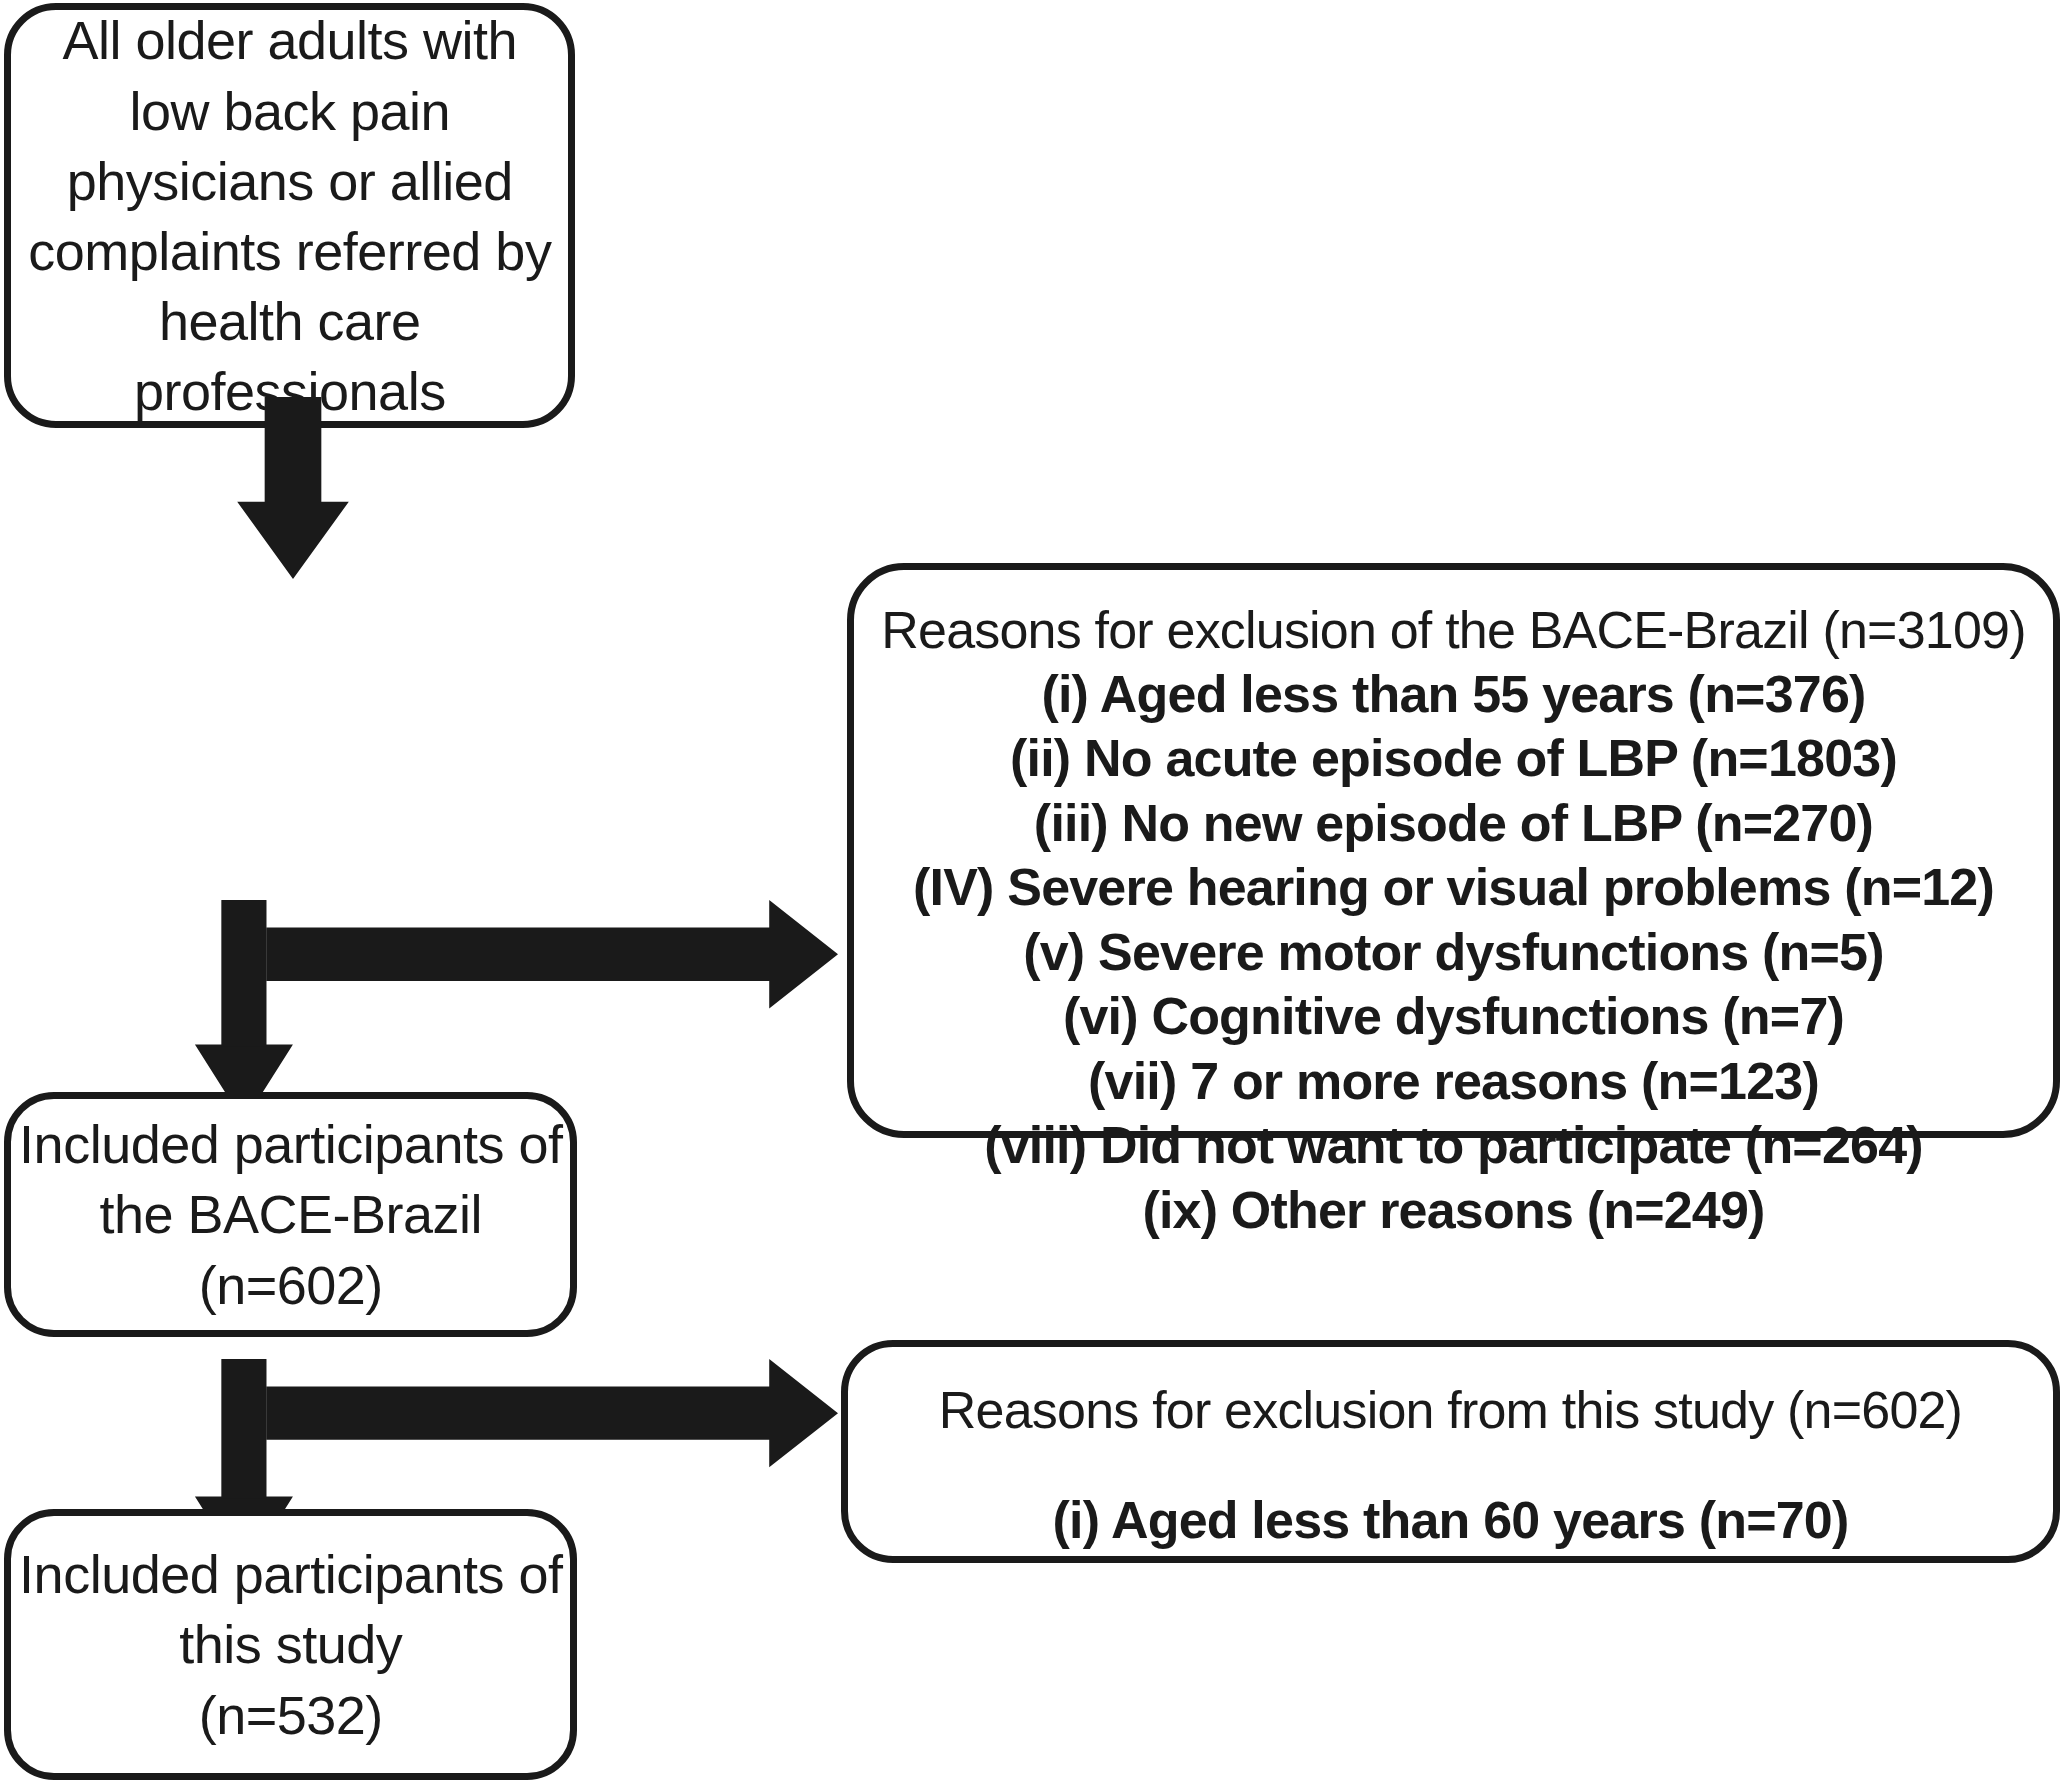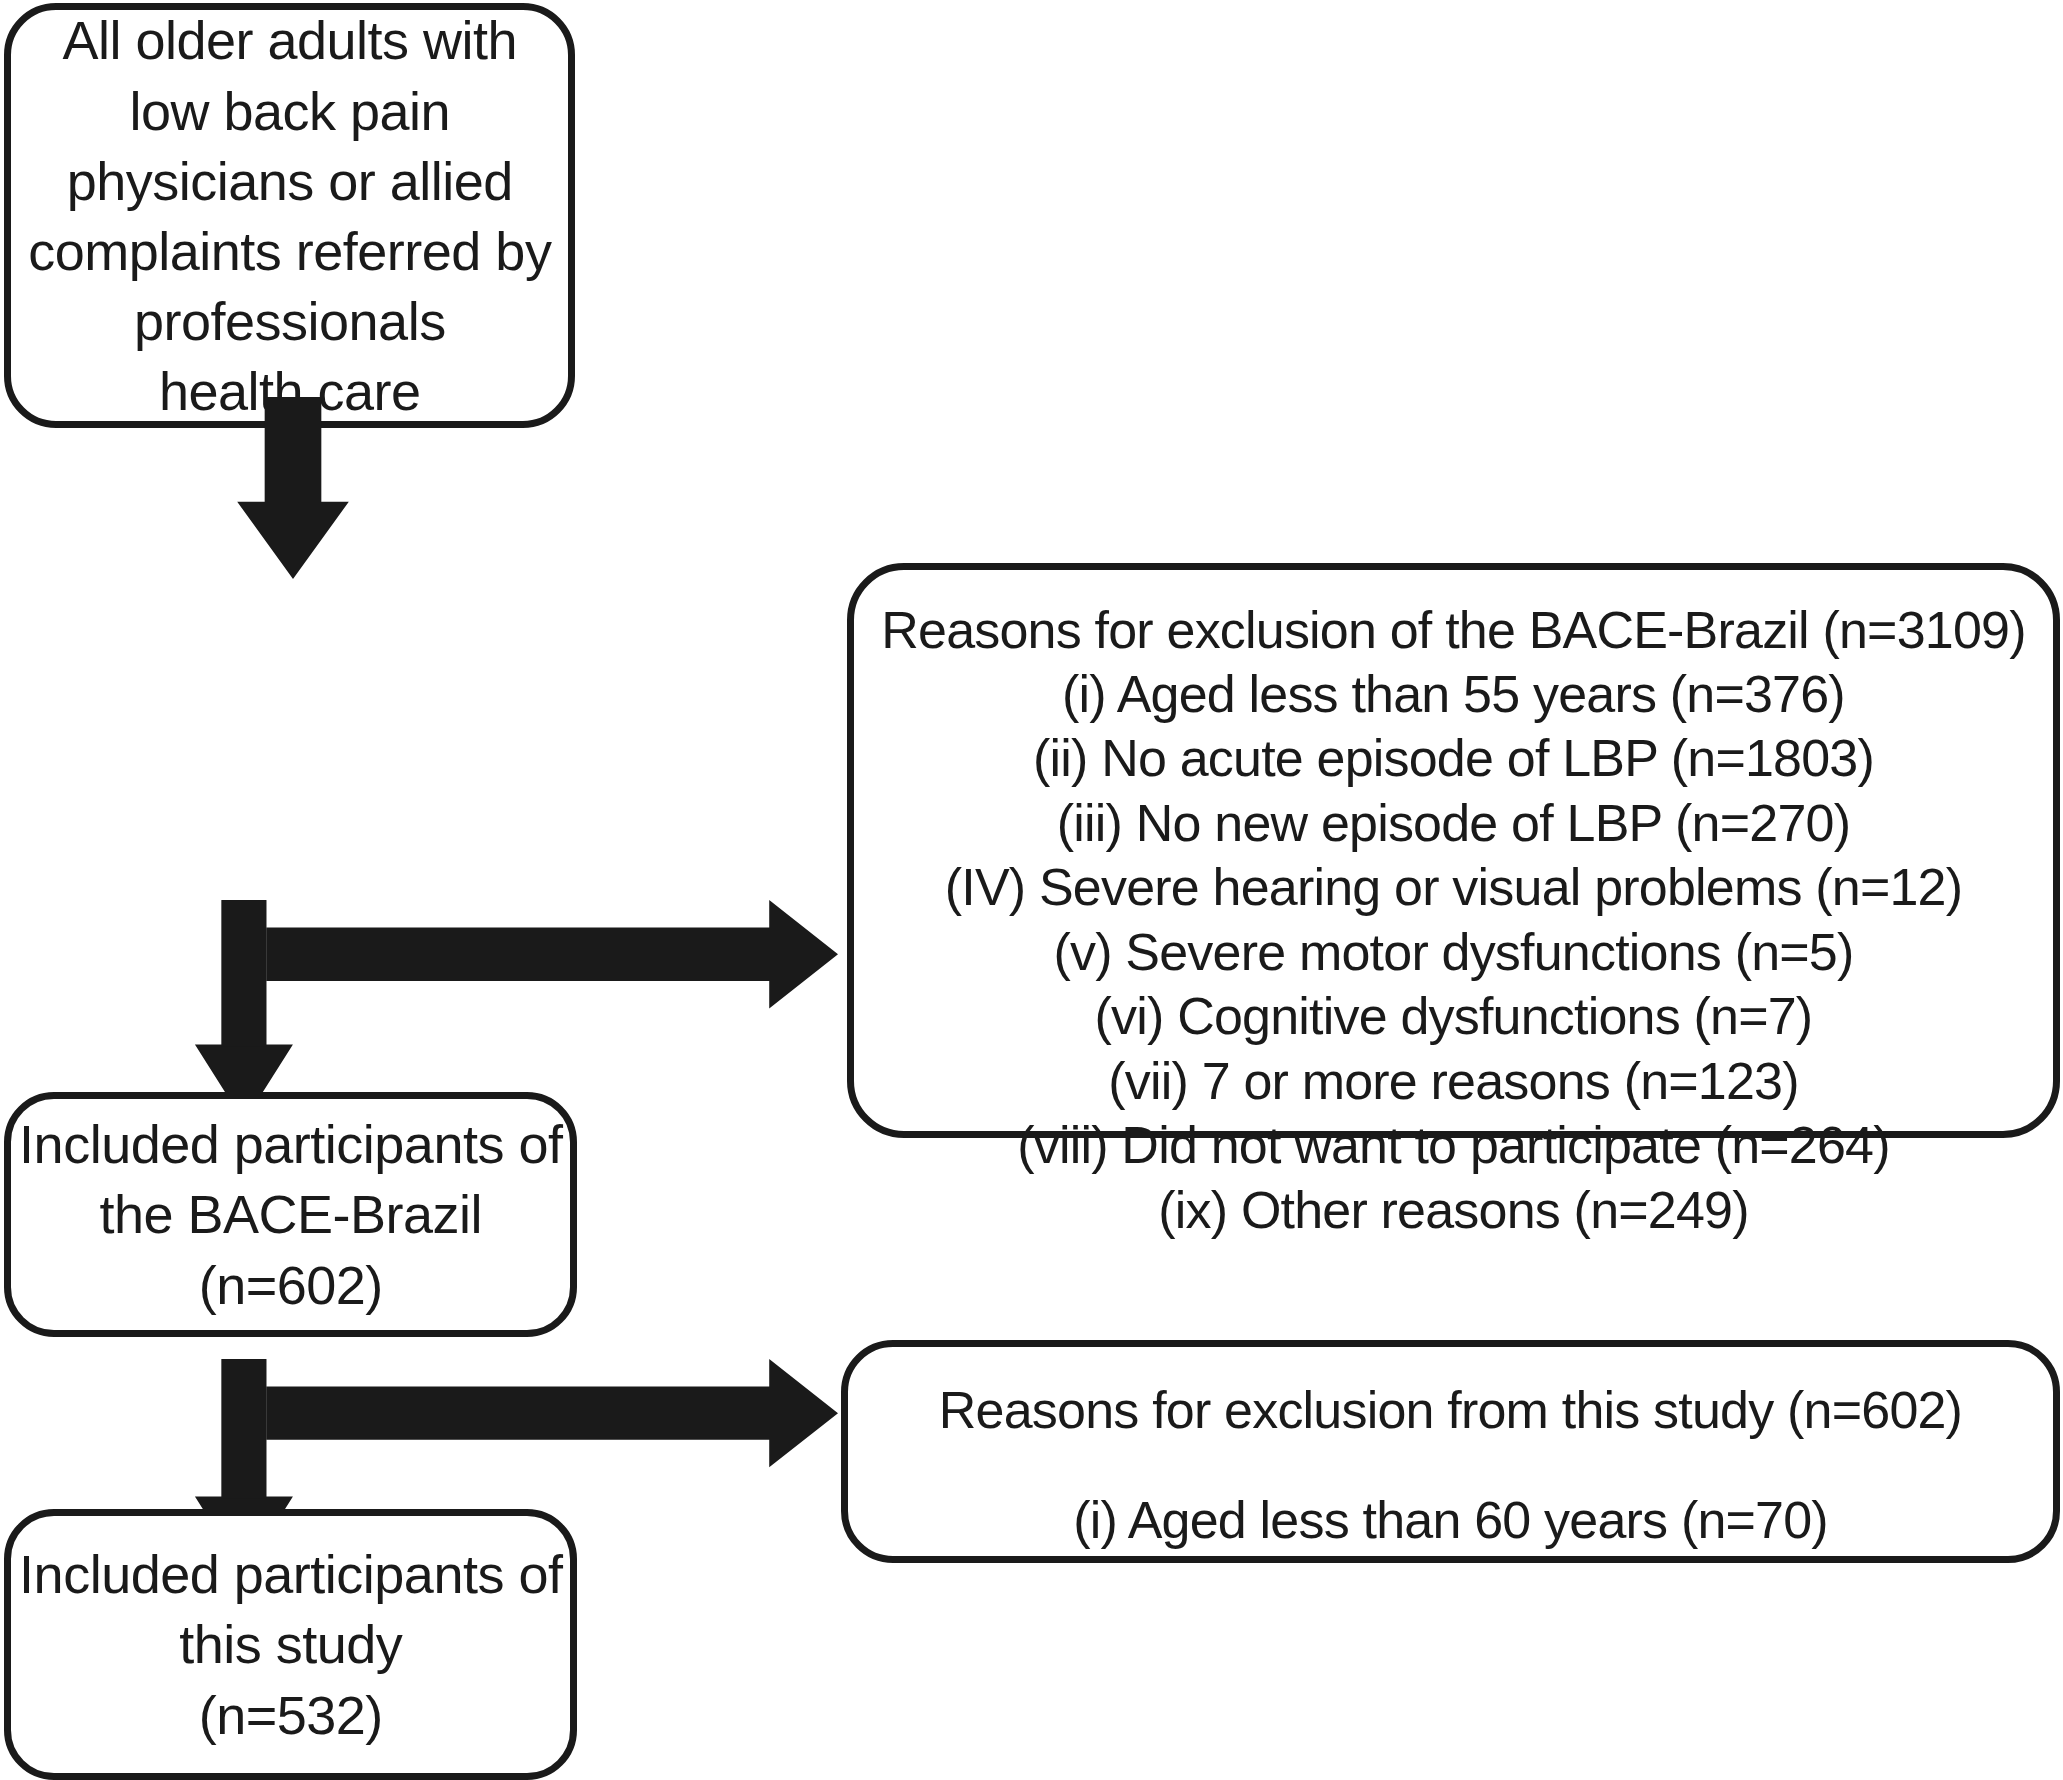--- a/index.html
+++ b/index.html
@@ -51,38 +51,38 @@
     padding:0 22.4px;
     justify-content:flex-start;
   }
   #node-excl-bace { left:847px; top:563px;  width:1213px; height:575px; border-radius:57px; }
   #node-excl-study{ left:841px; top:1340px; width:1219px; height:223px; border-radius:52px;justify-content:center; }
 
   .excl-title{ margin-top:27.5px; }
   .excl-gap  { height:57px; }
   .excl-gap-sm{ height:46px; }
   .excl-list { display:block; }
-  .excl-list .line{ display:block; }
+  .excl-list .line{ display:block;font-weight:bold; }
 
   
   .conn{ position:absolute; }
   .conn svg{ display:block; overflow:visible; }
 </style>
 </head>
 <body>
 
 <div id="canvas">
 
   <div class="node flowbox" id="node-source">
     <span class="line">All older adults with</span>
     <span class="line">low back pain</span>
     <span class="line">physicians or allied</span>
     <span class="line">complaints referred by</span>
+    <span class="line">health care</span>
     <span class="line">professionals</span>
-    <span class="line">health care</span>
   </div>
 
   <div class="conn" style="left:237px; top:397px;">
     <svg width="112" height="182" viewBox="0 0 130 212" aria-hidden="true">
       <path d="M 32 0 L 98 0 L 98 122 L 130 122 L 65 212 L 0 122 L 32 122 Z" fill="#1a1a1a"></path>
     </svg>
   </div>
 
 
   <div class="conn" style="left:219px; top:900px;">

